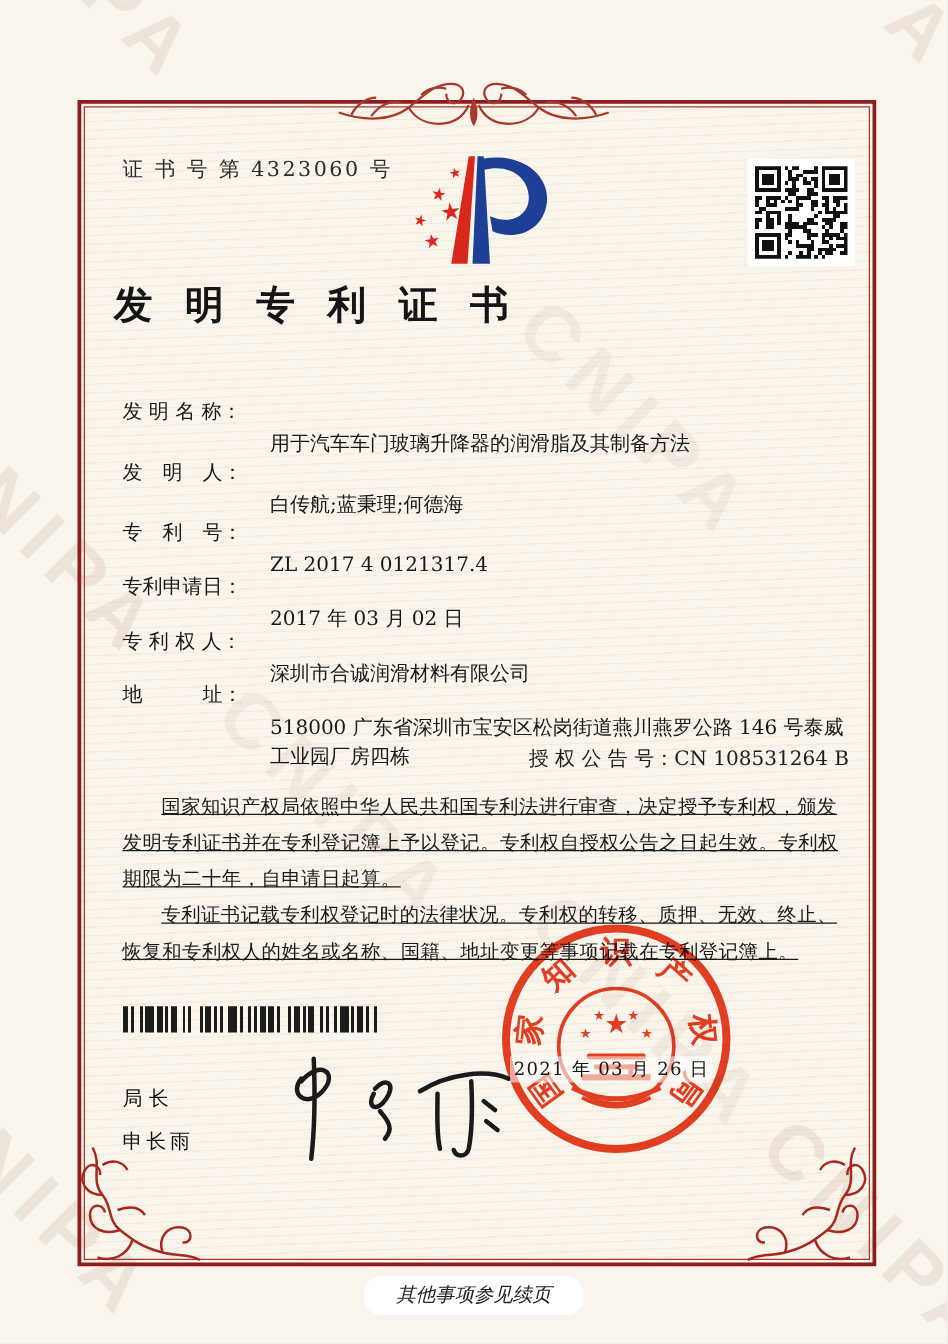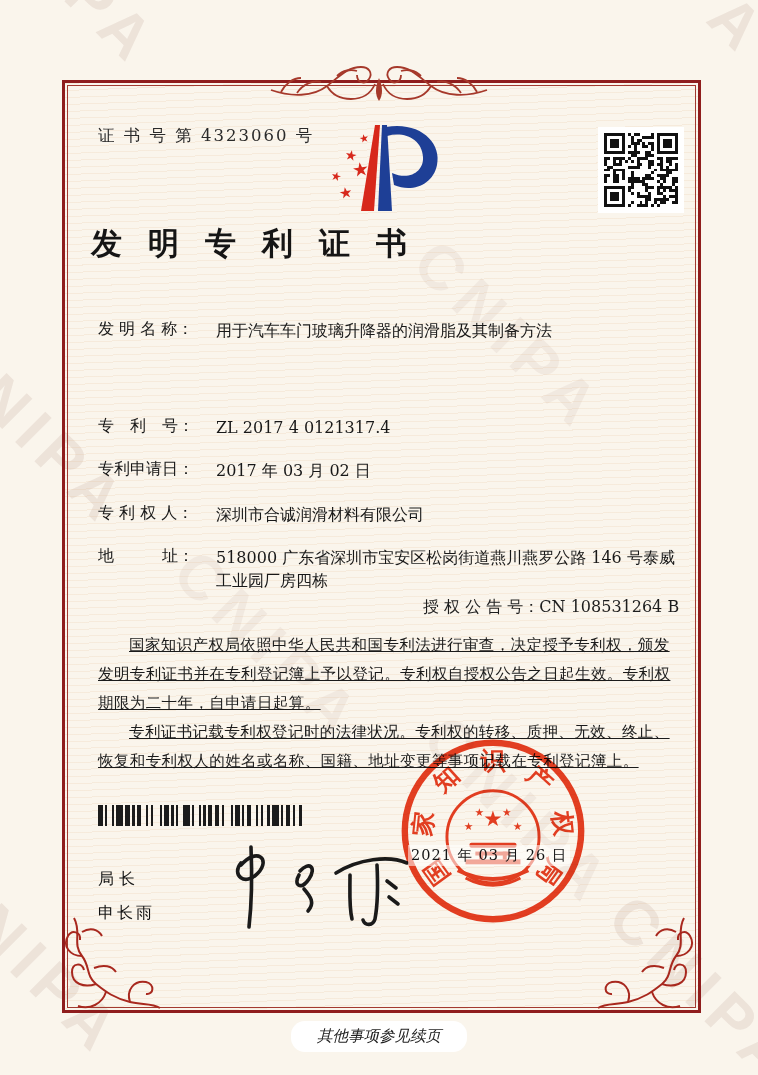--- a/index.html
+++ b/index.html
@@ -27,21 +27,21 @@
   .cert-no{position:absolute;left:33px;top:42px;font-size:16.5px;letter-spacing:2px;color:#2a2a2a;}
   .logo{position:absolute;left:50%;top:38px;transform:translateX(-50%);width:132px;height:94px;}
   .qr-box{position:absolute;right:14px;top:44px;width:86px;height:86px;background:#fff;padding:6px;box-sizing:border-box;}
   .title{
     position:absolute;left:0;top:140px;width:100%;text-align:left;
     font-size:31px;font-weight:700;letter-spacing:26px;padding-left:26px;box-sizing:border-box;color:#151515;
   }
   
   .field{position:absolute;left:33px;width:585px;font-size:16px;display:flex;}
   .field .lbl{flex:0 0 118px;white-space:nowrap;color:#181818;}
-  .field .val{flex:1;color:#181818;max-width:470px;line-height:23px;}
+  .field .val{flex:1;color:#181818;max-width:470px;line-height:23px;margin-top:24px;}
   .f0{top:236px}.f1{top:285px}.f2{top:333px}.f3{top:376px}.f4{top:420px}.f5{top:463px}
   .grant{position:absolute;left:33px;top:514px;width:600px;font-size:16px;}
   .grant .pair{white-space:nowrap;}
   .grant .right{position:absolute;left:325px;top:0;}
   
   .paras{position:absolute;left:33px;top:548px;width:575px;font-size:15.5px;line-height:29px;letter-spacing:0.4px;color:#1b1b1b;}
   .paras p{margin:0;text-indent:2em;text-decoration:underline;}
   
   .barcode{position:absolute;left:33px;top:722px;width:206px;height:21px;}
   .signer-title{position:absolute;left:33px;top:786px;font-size:16px;letter-spacing:5px;color:#111;}
@@ -322,20 +322,24 @@
           <rect x="2" y="20" width="3" height="3" fill="#111"></rect>
         </svg>
     </div>
 
     <div class="title">发明专利证书</div>
 
     <div class="field f0">
       <span class="lbl">发 明 名 称：</span>
       <span class="val">用于汽车车门玻璃升降器的润滑脂及其制备方法</span>
     </div>
+    <div class="field f1">
+      <span class="lbl">发　明　人：</span>
+      <span class="val">白传航;蓝秉理;何德海</span>
+    </div>
     <div class="field f2">
       <span class="lbl">专　利　号：</span>
       <span class="val">ZL 2017 4 0121317.4</span>
     </div>
     <div class="field f3">
       <span class="lbl">专利申请日：</span>
       <span class="val">2017 年 03 月 02 日</span>
     </div>
     <div class="field f4">
       <span class="lbl">专 利 权 人：</span>

